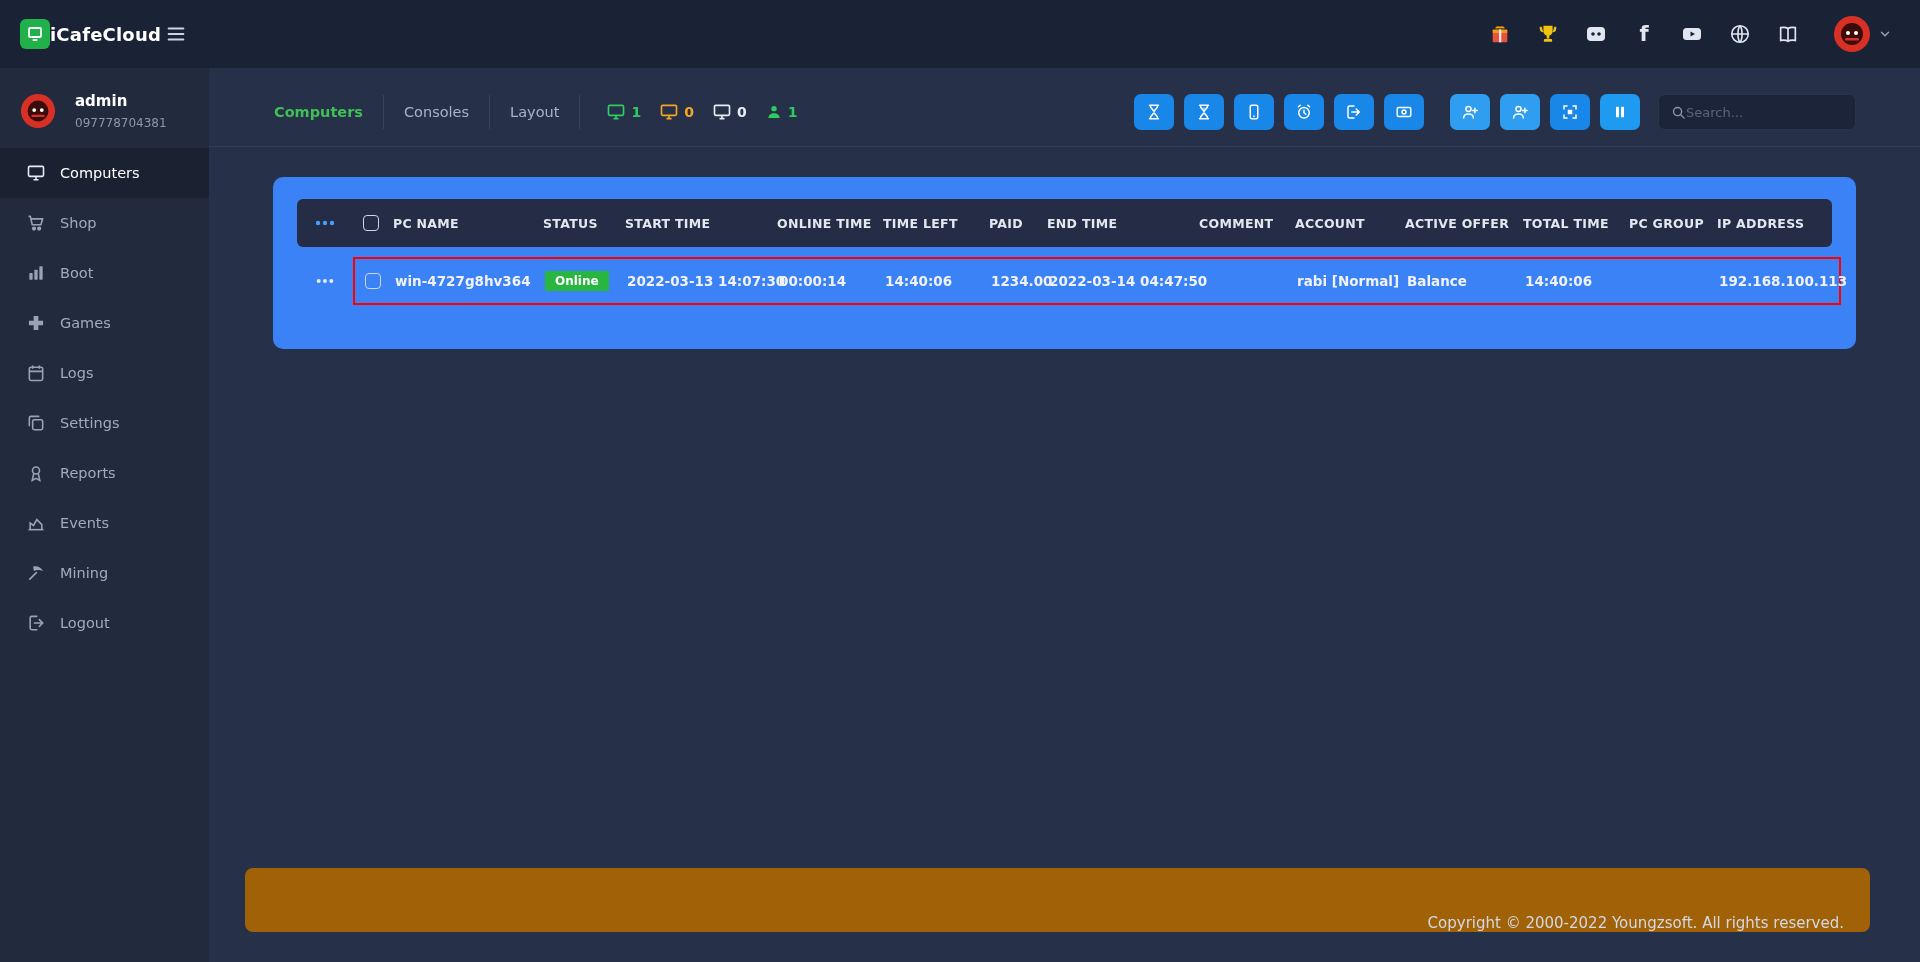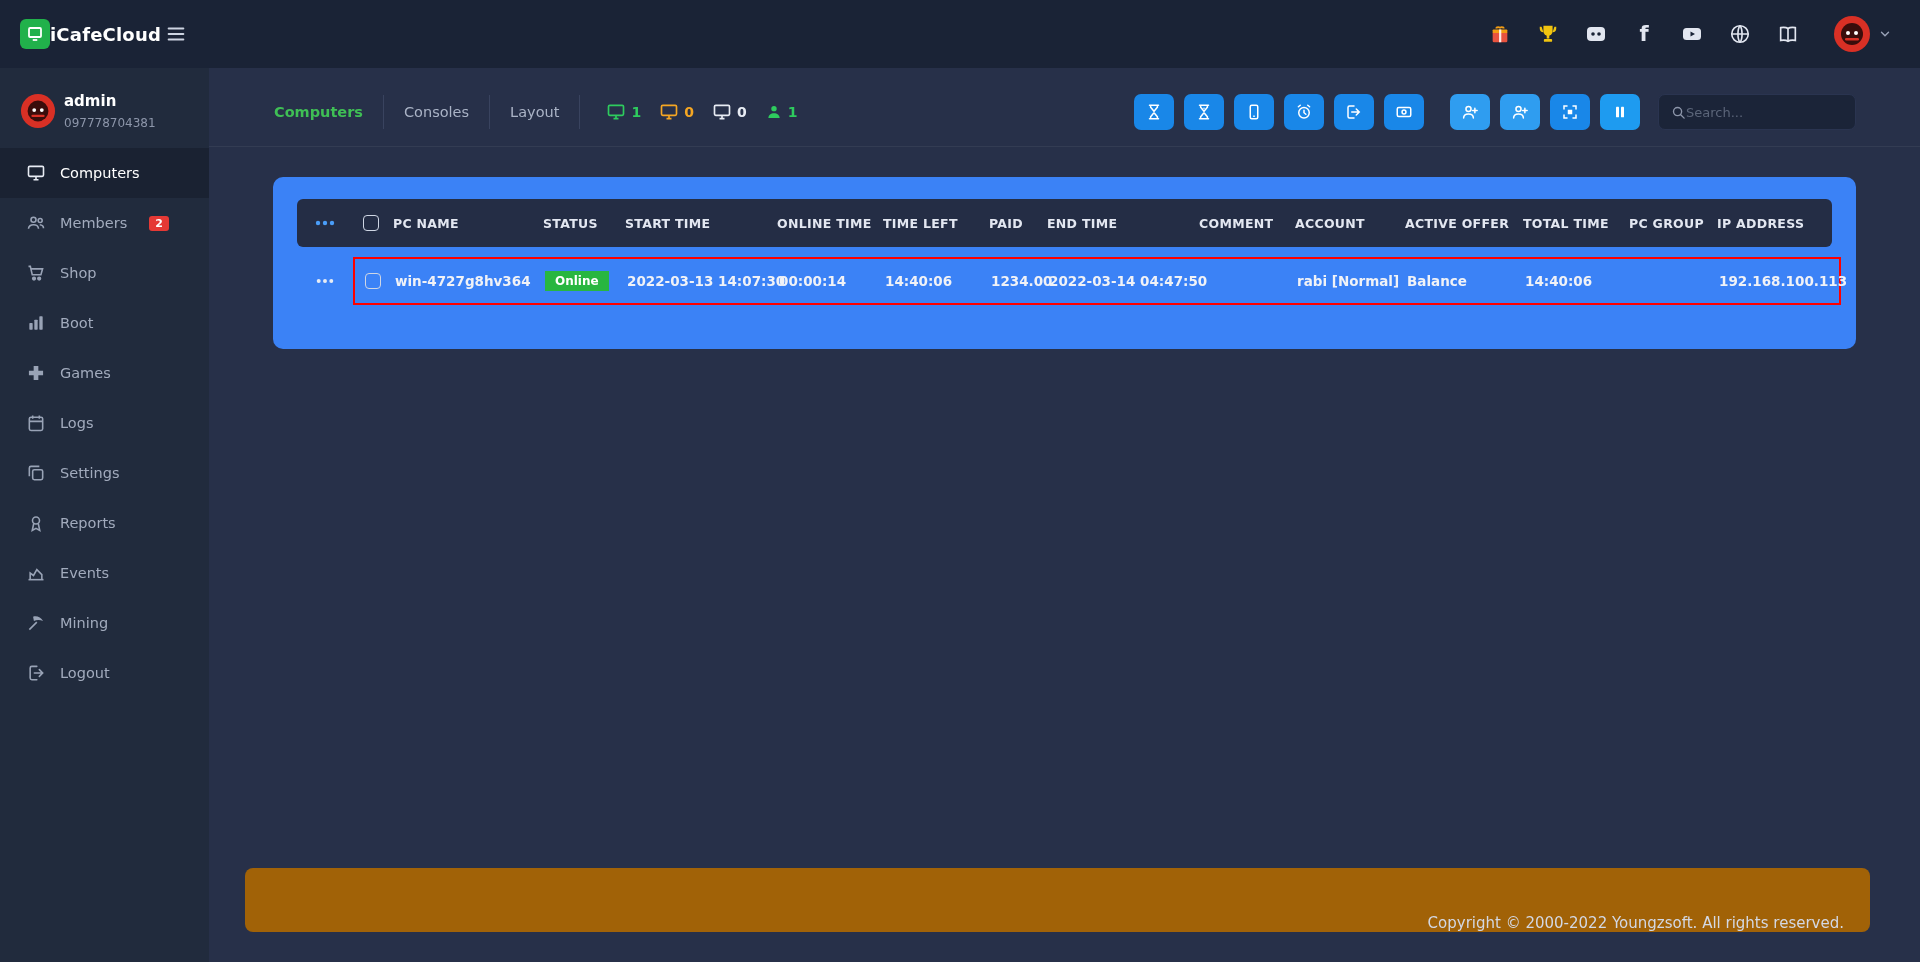--- a/index.html
+++ b/index.html
@@ -15,21 +15,21 @@
   .hamburger{margin-left:4px;cursor:pointer;color:#cdd4e2}
   .top-right{margin-left:auto;display:flex;align-items:center;gap:22px;padding-right:28px}
   .top-icon{width:26px;height:26px;display:flex;align-items:center;justify-content:center;color:#e2e6f0;cursor:pointer}
   .fb-glyph{font-weight:800;font-size:21px;color:#e2e6f0;line-height:1}
   .avatar-wrap{display:flex;align-items:center;gap:7px;margin-left:10px;cursor:pointer}
   .chev{color:#9aa3b8}
 
   
   .shell{display:flex;height:894px}
   .sidebar{width:209px;min-width:209px;background:#212b3d;display:flex;flex-direction:column;padding-top:12px}
-  .side-user{display:flex;align-items:center;gap:8px;padding:12px 18px 18px 20px}
+  .side-user{display:flex;align-items:center;gap:19px;padding:12px 18px 18px 20px}
   .side-user-name{font-size:15px;font-weight:700;color:#fff}
   .side-user-id{font-size:12px;color:#8d96aa;margin-top:6px}
   .nav-item{height:50px;display:flex;align-items:center;gap:14px;padding-left:26px;color:#a2abbd;font-size:14.5px;cursor:pointer}
   .nav-item .nico{color:#99a3b6}
   .nav-item.active{background:#1a2232;color:#fff}
   .nav-item.active .nico{color:#e8ecf4}
   .nav-badge{margin-left:8px;background:#e53935;color:#fff;font-size:11px;font-weight:700;border-radius:3px;padding:2px 6px;line-height:1}
 
   
   .main{flex:1;display:flex;flex-direction:column;min-width:0}
@@ -178,32 +178,20 @@
             <svg width="20" height="20" viewBox="0 0 24 24" fill="none" stroke="currentColor" stroke-width="1.9">
               <rect x="3" y="4" width="18" height="12" rx="1.5"></rect>
               <path d="M9 20h6M12 16v4"></path>
             </svg>
           </span>
         <span>Computers</span>
       </div>
       <div class="nav-item">
         <span class="nico">
             <svg width="20" height="20" viewBox="0 0 24 24" fill="none" stroke="currentColor" stroke-width="1.9">
-              <circle cx="9" cy="8" r="3"></circle>
-              <path d="M3 19c0-3.2 2.8-5 6-5s6 1.8 6 5"></path>
-              <circle cx="17" cy="9" r="2.4"></circle>
-              <path d="M16.5 14.2c2.7.2 4.5 1.9 4.5 4"></path>
-            </svg>
-          </span>
-        <span>Members</span>
-        <span class="nav-badge">2</span>
-      </div>
-      <div class="nav-item">
-        <span class="nico">
-            <svg width="20" height="20" viewBox="0 0 24 24" fill="none" stroke="currentColor" stroke-width="1.9">
               <path d="M3 4h2.2l2.3 10h10.4l2-7H6"></path>
               <circle cx="9.6" cy="18.6" r="1.6" fill="currentColor"></circle>
               <circle cx="15.8" cy="18.6" r="1.6" fill="currentColor"></circle>
             </svg>
           </span>
         <span>Shop</span>
       </div>
       <div class="nav-item">
         <span class="nico">
             <svg width="20" height="20" viewBox="0 0 24 24" fill="currentColor">

